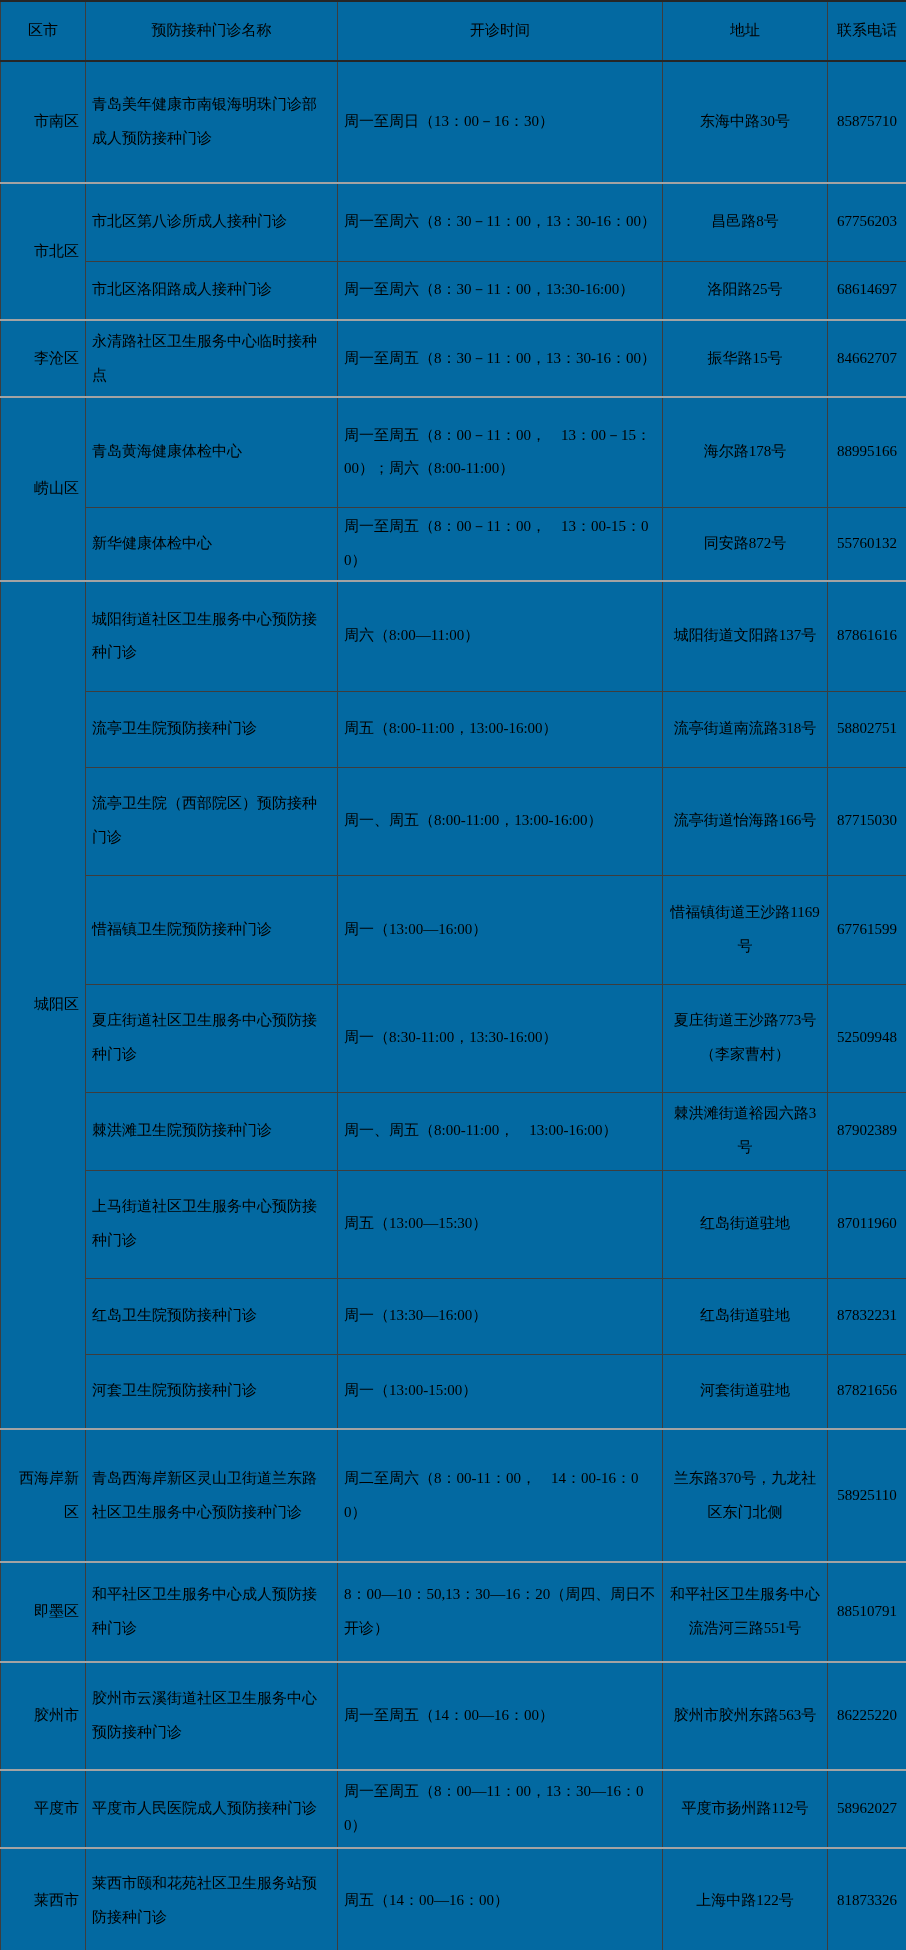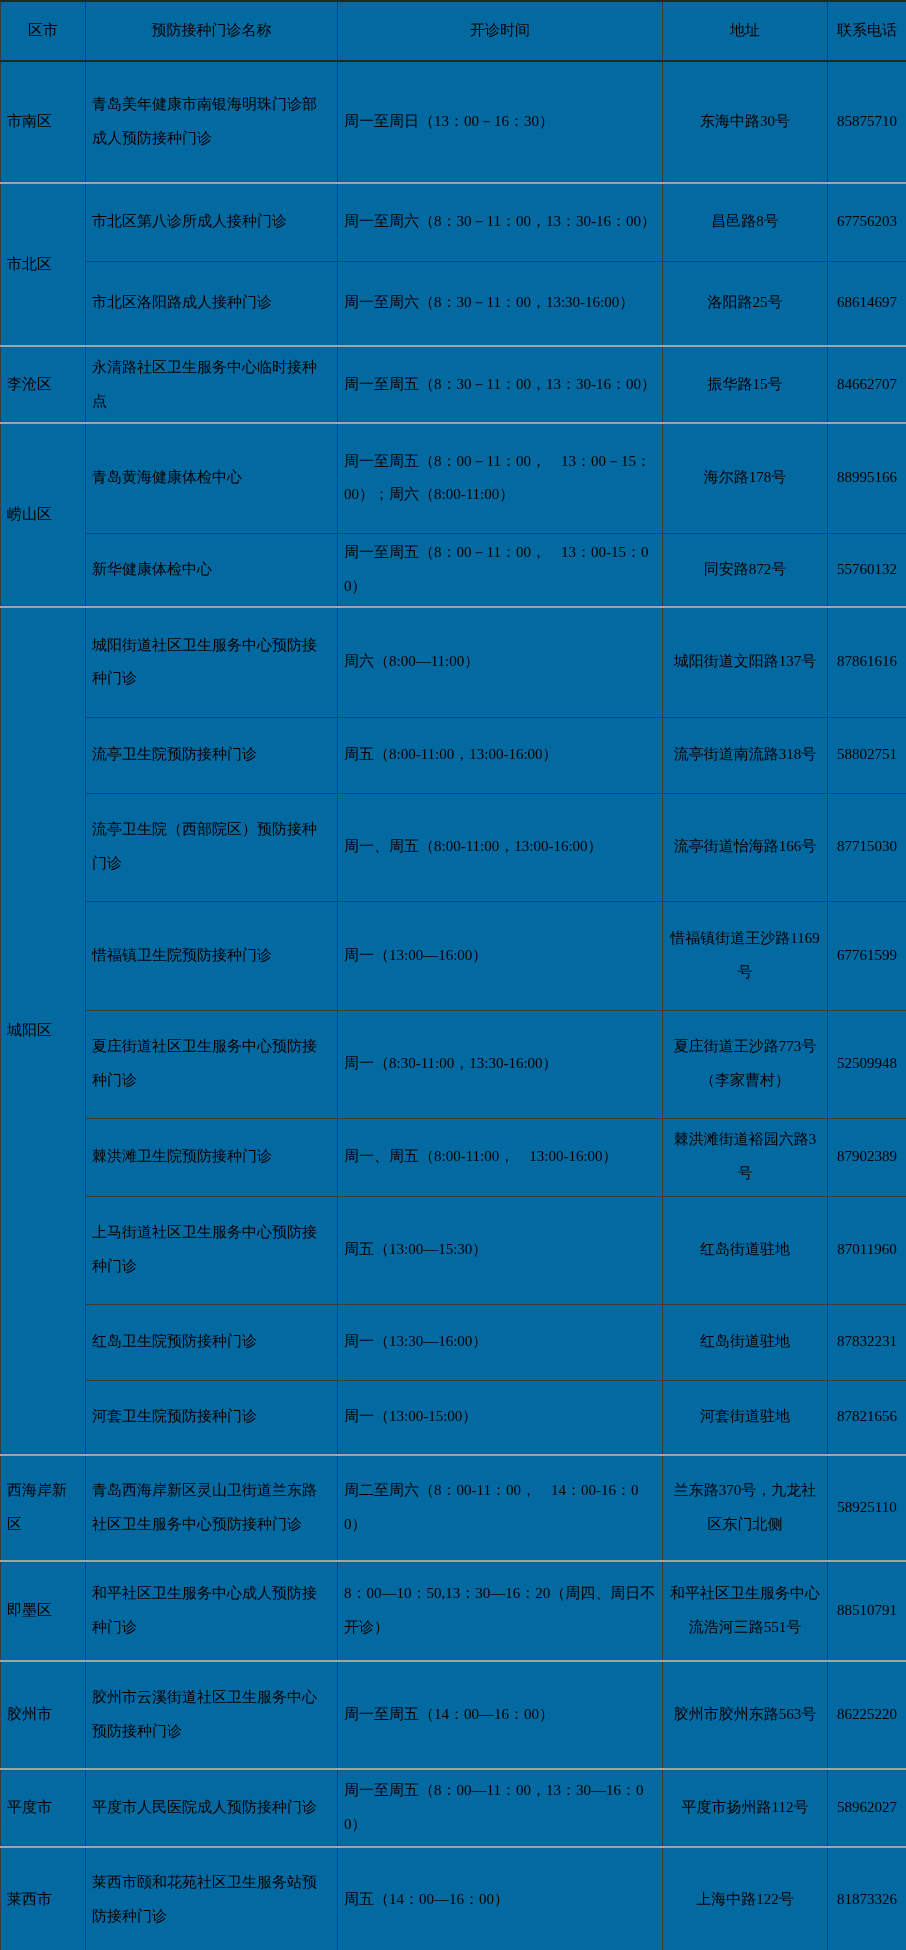--- a/index.html
+++ b/index.html
@@ -33,21 +33,21 @@
     padding: 2px 6px;
     word-break: break-all;
     white-space: pre-wrap;
     overflow: hidden;
   }
   table.clinics thead th {
     height: 54px;
     text-align: center;
     border-bottom: 2px solid #262626;
   }
-  td.cell-district { text-align: left; }
+  td.cell-district { text-align: right; }
   td.cell-name     { text-align: left; padding: 2px 5px 2px 6px; }
   td.cell-time     { text-align: left; padding: 2px 6px 2px 7px; }
   td.cell-address  { text-align: center; padding: 2px 4px; margin-left: 8px; }
   td.cell-phone    { text-align: center; font-size: 14px; padding: 2px 2px; }
   tr.group-start > td { border-top: 2px solid #a3a3a3; }
   tr.row-inner  > td { border-top: 1px solid #8c8c8c; }
 </style>
 </head>
 <body>
 
@@ -77,21 +77,21 @@
           <td class="cell-address">东海中路30号</td>
           <td class="cell-phone">85875710</td>
         </tr>
         <tr class="group-start" style="height: 78px;">
           <td class="cell-district" rowspan="2">市北区</td>
           <td class="cell-name">市北区第八诊所成人接种门诊</td>
           <td class="cell-time">周一至周六（8：30－11：00，13：30-16：00）</td>
           <td class="cell-address">昌邑路8号</td>
           <td class="cell-phone">67756203</td>
         </tr>
-        <tr class="row-inner" style="height: 85px;">
+        <tr class="row-inner" style="height: 59px;">
           <td class="cell-name">市北区洛阳路成人接种门诊</td>
           <td class="cell-time">周一至周六（8：30－11：00，13:30-16:00）</td>
           <td class="cell-address">洛阳路25号</td>
           <td class="cell-phone">68614697</td>
         </tr>
         <tr class="group-start" style="height: 77px;">
           <td class="cell-district" rowspan="1">李沧区</td>
           <td class="cell-name">永清路社区卫生服务中心临时接种点</td>
           <td class="cell-time">周一至周五（8：30－11：00，13：30-16：00）</td>
           <td class="cell-address">振华路15号</td>
@@ -158,21 +158,21 @@
           <td class="cell-time">周一（13:30—16:00）</td>
           <td class="cell-address">红岛街道驻地</td>
           <td class="cell-phone">87832231</td>
         </tr>
         <tr class="row-inner" style="height: 75px;">
           <td class="cell-name">河套卫生院预防接种门诊</td>
           <td class="cell-time">周一（13:00-15:00）</td>
           <td class="cell-address">河套街道驻地</td>
           <td class="cell-phone">87821656</td>
         </tr>
-        <tr class="group-start" style="height: 106px;">
+        <tr class="group-start" style="height: 133px;">
           <td class="cell-district" rowspan="1">西海岸新区</td>
           <td class="cell-name">青岛西海岸新区灵山卫街道兰东路社区卫生服务中心预防接种门诊</td>
           <td class="cell-time">周二至周六（8：00-11：00，　14：00-16：00）</td>
           <td class="cell-address">兰东路370号，九龙社区东门北侧</td>
           <td class="cell-phone">58925110</td>
         </tr>
         <tr class="group-start" style="height: 100px;">
           <td class="cell-district" rowspan="1">即墨区</td>
           <td class="cell-name">和平社区卫生服务中心成人预防接种门诊</td>
           <td class="cell-time">8：00—10：50,13：30—16：20（周四、周日不开诊）</td>

